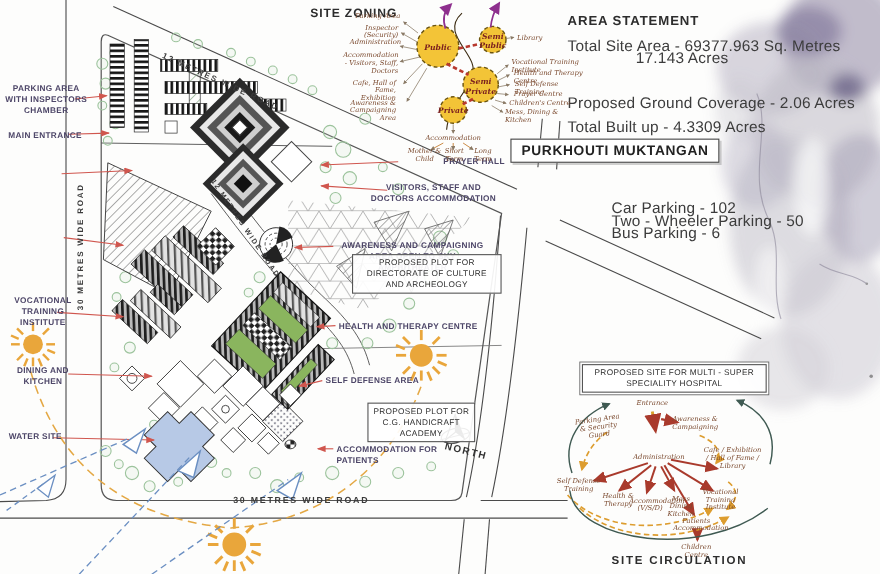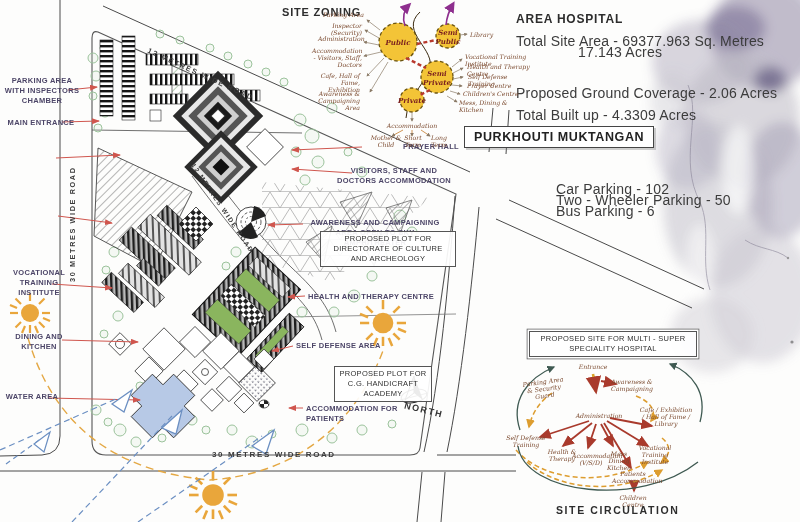--- a/index.html
+++ b/index.html
@@ -401,21 +401,21 @@
     </g>
     <g stroke="#3f5a52" stroke-width="1.3">
       <path d="M520,430 C510,400 528,378 554,367" marker-end="url(#mteal)"></path>
       <path d="M700,422 C708,392 692,373 670,364" marker-end="url(#mteal)"></path>
       <path d="M518,446 C524,494 640,508 698,462"></path>
     </g>
   </g>
 </svg>
 
 <div class="title" style="left:282px;top:6px;">SITE ZONING</div>
-<div class="title" style="left:516px;top:12px;font-size:12px;">AREA HOSPITAL</div>
+<div class="title" style="left:516px;top:12px;font-size:12px;">AREA STATEMENT</div>
 <div class="stmt" style="left:516px;top:32px;">Total Site Area - 69377.963 Sq. Metres</div>
 <div class="stmt" style="left:578px;top:43px;">17.143 Acres</div>
 <div class="stmt" style="left:516px;top:84px;">Proposed Ground Coverage - 2.06 Acres</div>
 <div class="stmt" style="left:516px;top:106px;">Total Built up - 4.3309 Acres</div>
 
 <div class="projbox" style="left:464px;top:126px;">PURKHOUTI MUKTANGAN</div>
 
 <div class="stmt" style="left:556px;top:180px;">Car Parking - 102</div>
 <div class="stmt" style="left:556px;top:191px;">Two - Wheeler Parking - 50</div>
 <div class="stmt" style="left:556px;top:202px;">Bus Parking - 6</div>
@@ -423,21 +423,21 @@
 <div class="road" style="left:150px;top:46px;transform:rotate(24.5deg);transform-origin:0 0;">12 METRES WIDE ROAD</div>
 <div class="road" style="left:196px;top:162px;font-size:6.5px;transform:rotate(56deg);transform-origin:0 0;">12 METRES WIDE ROAD</div>
 <div class="road" style="left:68px;top:282px;transform:rotate(-90deg);transform-origin:0 0;">30 METRES WIDE ROAD</div>
 <div class="road" style="left:212px;top:450px;font-size:8px;">30 METRES WIDE ROAD</div>
 <div class="north" style="left:404px;top:405px;">NORTH</div>
 
 <div class="lbl" style="left:4px;top:76px;width:76px;">PARKING AREA WITH INSPECTORS CHAMBER</div>
 <div class="lbl" style="left:0px;top:118px;width:82px;text-align:center;">MAIN ENTRANCE</div>
 <div class="lbl" style="left:8px;top:268px;width:62px;">VOCATIONAL TRAINING INSTITUTE</div>
 <div class="lbl" style="left:10px;top:332px;width:58px;">DINING AND KITCHEN</div>
-<div class="lbl" style="left:4px;top:392px;width:56px;">WATER AREA</div>
+<div class="lbl" style="left:4px;top:392px;width:56px;">WATER SITE</div>
 <div class="lbl lr" style="left:366px;top:142px;width:80px;padding-left:37px;">PRAYER HALL</div>
 <div class="lbl" style="left:330px;top:166px;width:128px;">VISITORS, STAFF AND DOCTORS ACCOMMODATION</div>
 <div class="lbl" style="left:306px;top:218px;width:138px;">AWARENESS AND CAMPAIGNING AREA OPEN TO SKY AMPHITHEATER</div>
 <div class="lbl lr" style="left:308px;top:292px;width:140px;">HEALTH AND THERAPY CENTRE</div>
 <div class="lbl lr" style="left:296px;top:341px;width:110px;">SELF DEFENSE AREA</div>
 <div class="lbl lr" style="left:306px;top:404px;width:132px;">ACCOMMODATION FOR PATIENTS</div>
 
 <div class="boxlbl" style="left:320px;top:231px;width:126px;">PROPOSED PLOT FOR DIRECTORATE OF CULTURE AND ARCHEOLOGY</div>
 <div class="boxlbl" style="left:334px;top:366px;width:88px;">PROPOSED PLOT FOR C.G. HANDICRAFT ACADEMY</div>
 <div class="boxlbl dbl" style="left:529px;top:331px;width:158px;">PROPOSED SITE FOR MULTI - SUPER SPECIALITY HOSPITAL</div>

